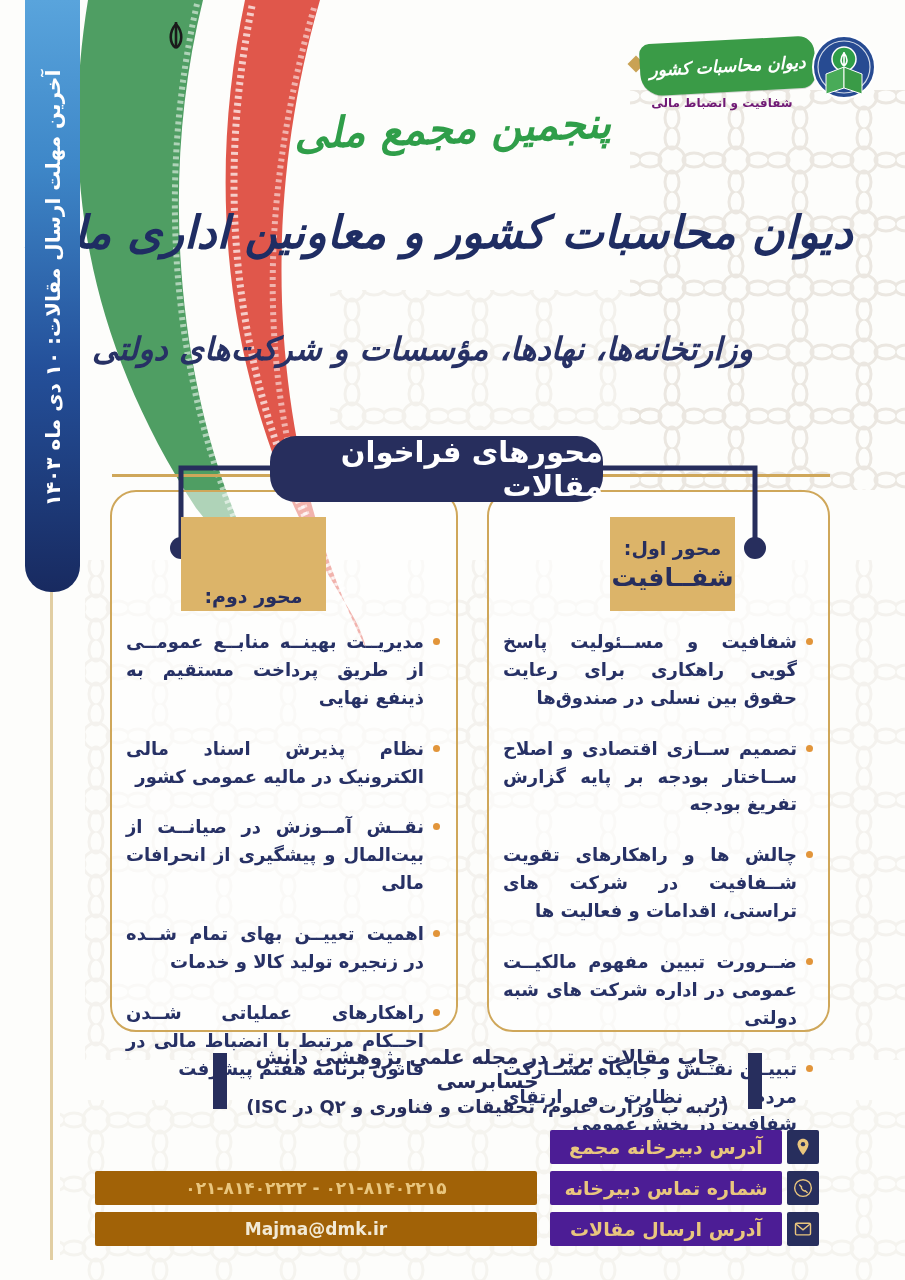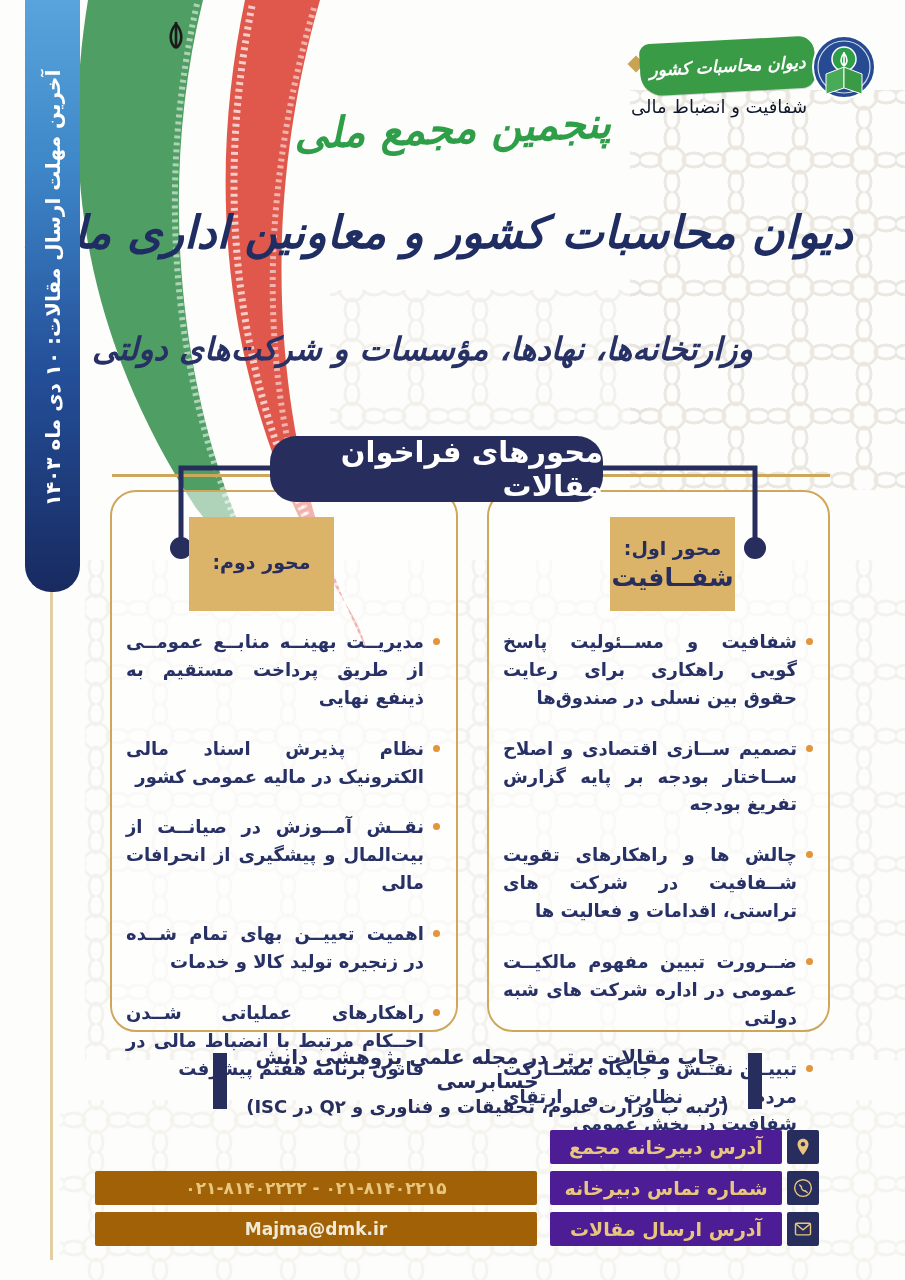--- a/index.html
+++ b/index.html
@@ -40,21 +40,21 @@
     display:flex; align-items:center; justify-content:center;
     box-shadow:0 1px 0 rgba(0,0,0,.15);
   }
   .logo-green-tip{
     position:absolute; right:243px; top:28px; width:12px; height:12px;
     background:#c9a254; transform:rotate(45deg);
   }
   .logo-title{ color:#fff; font-weight:bold; font-style:italic; font-size:17px; white-space:nowrap; }
   .logo-sub{
     position:absolute; right:78px; top:66px; width:170px; text-align:center;
-    color:#0f172a; font-weight:normal; font-size:18px; white-space:nowrap;
+    color:#701a75; font-weight:bold; font-size:12px; white-space:nowrap;
   }
   .emblem{ position:absolute; right:8px; top:4px; width:66px; height:66px; }
 
   
   .kicker{
     position:absolute; left:0; right:0; top:104px; text-align:center;
     color:#2f9e49; font-size:42px; font-weight:bold; font-style:italic;
     transform:rotate(-2deg); z-index:4;
   }
   .main-title{
@@ -86,21 +86,21 @@
     background:rgba(255,255,255,.55); z-index:3;
   }
   .col-box.first{ left:487px; width:343px; }
   .col-box.second{ left:110px; width:348px; }
   .col-head{
     position:absolute; top:517px; height:94px; background:#dcb469; z-index:5;
     display:flex; flex-direction:column; align-items:center; justify-content:center;
     color:#272e5d; text-align:center;
   }
   .col-head.first{ left:610px; width:125px; }
-  .col-head.second{ left:189px; width:145px; }
+  .col-head.second{ left:181px; width:145px;justify-content:flex-end; }
   .col-head .lbl{ font-size:19px; font-weight:bold; margin-bottom:4px; }
   .col-head .ttl{ font-size:25px; font-weight:bold; }
 
   .col-list{ position:absolute; top:628px; z-index:4; }
   .col-list.first{ left:503px; width:310px; }
   .col-list.second{ left:126px; width:314px; }
   .col-list ul{ list-style:none; }
   .col-list li{
     position:relative; padding-right:16px; margin-bottom:23px;
     color:#273165; font-weight:bold; font-size:18px; line-height:1.55;

